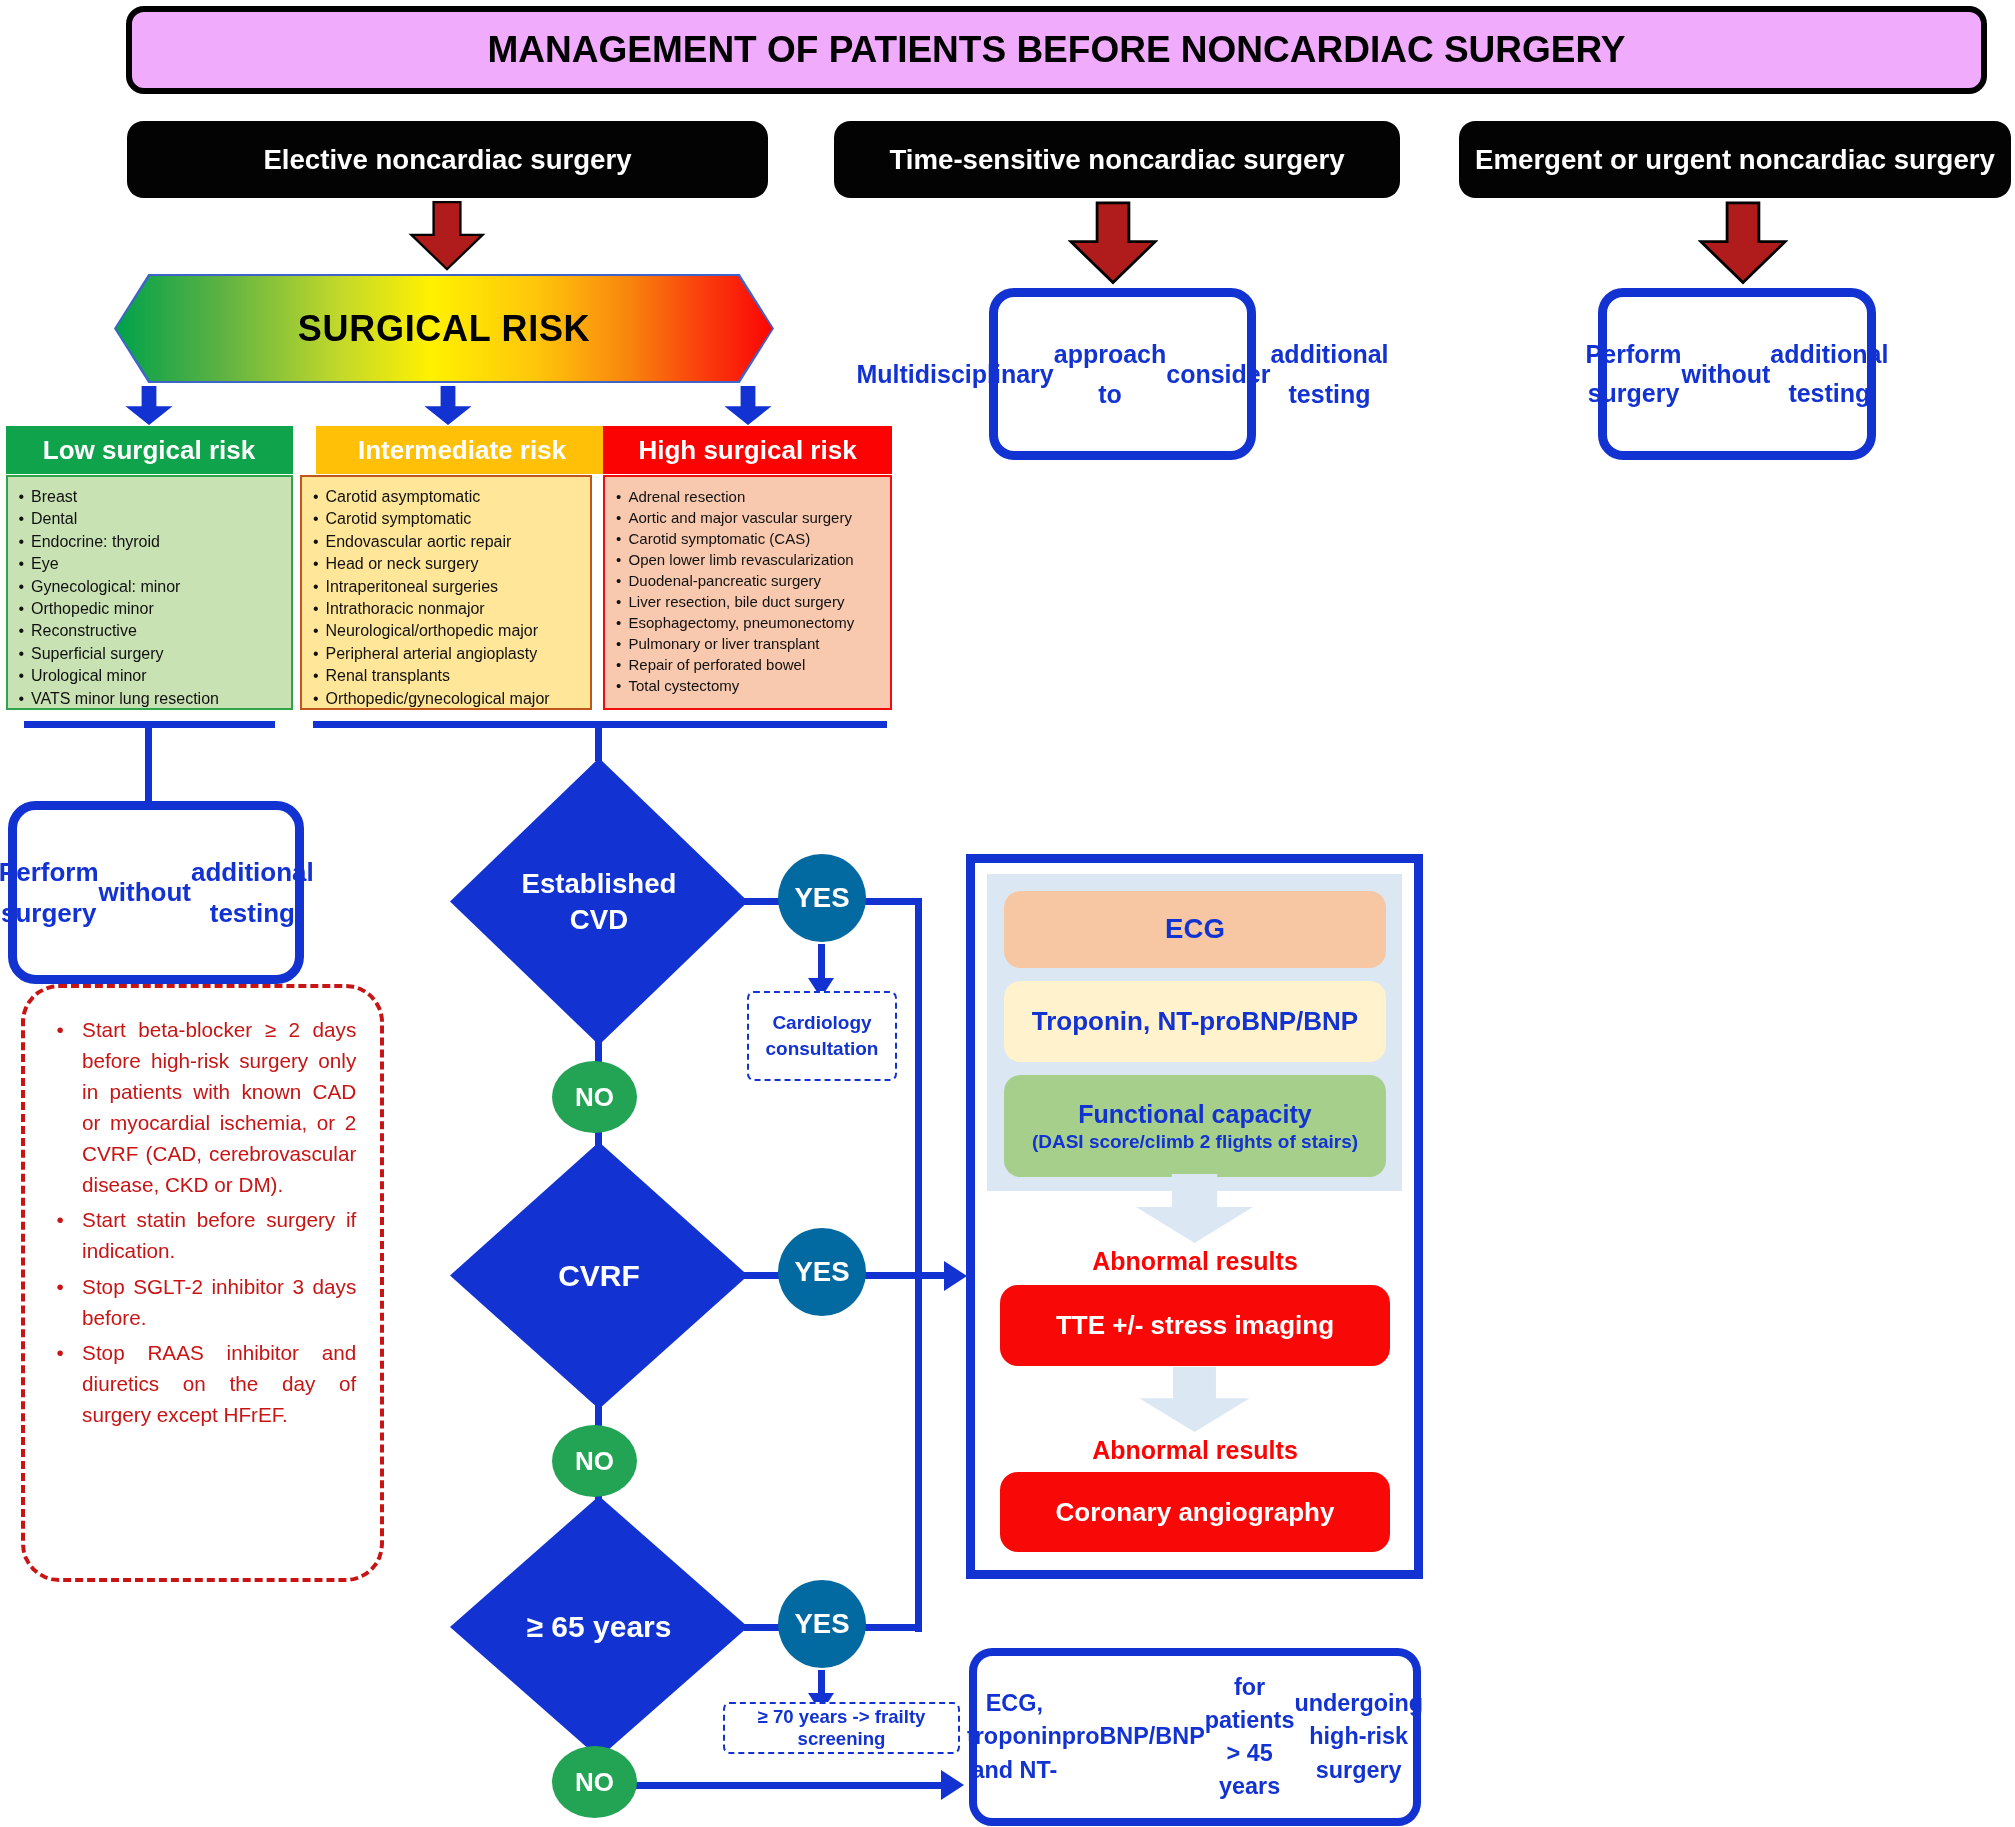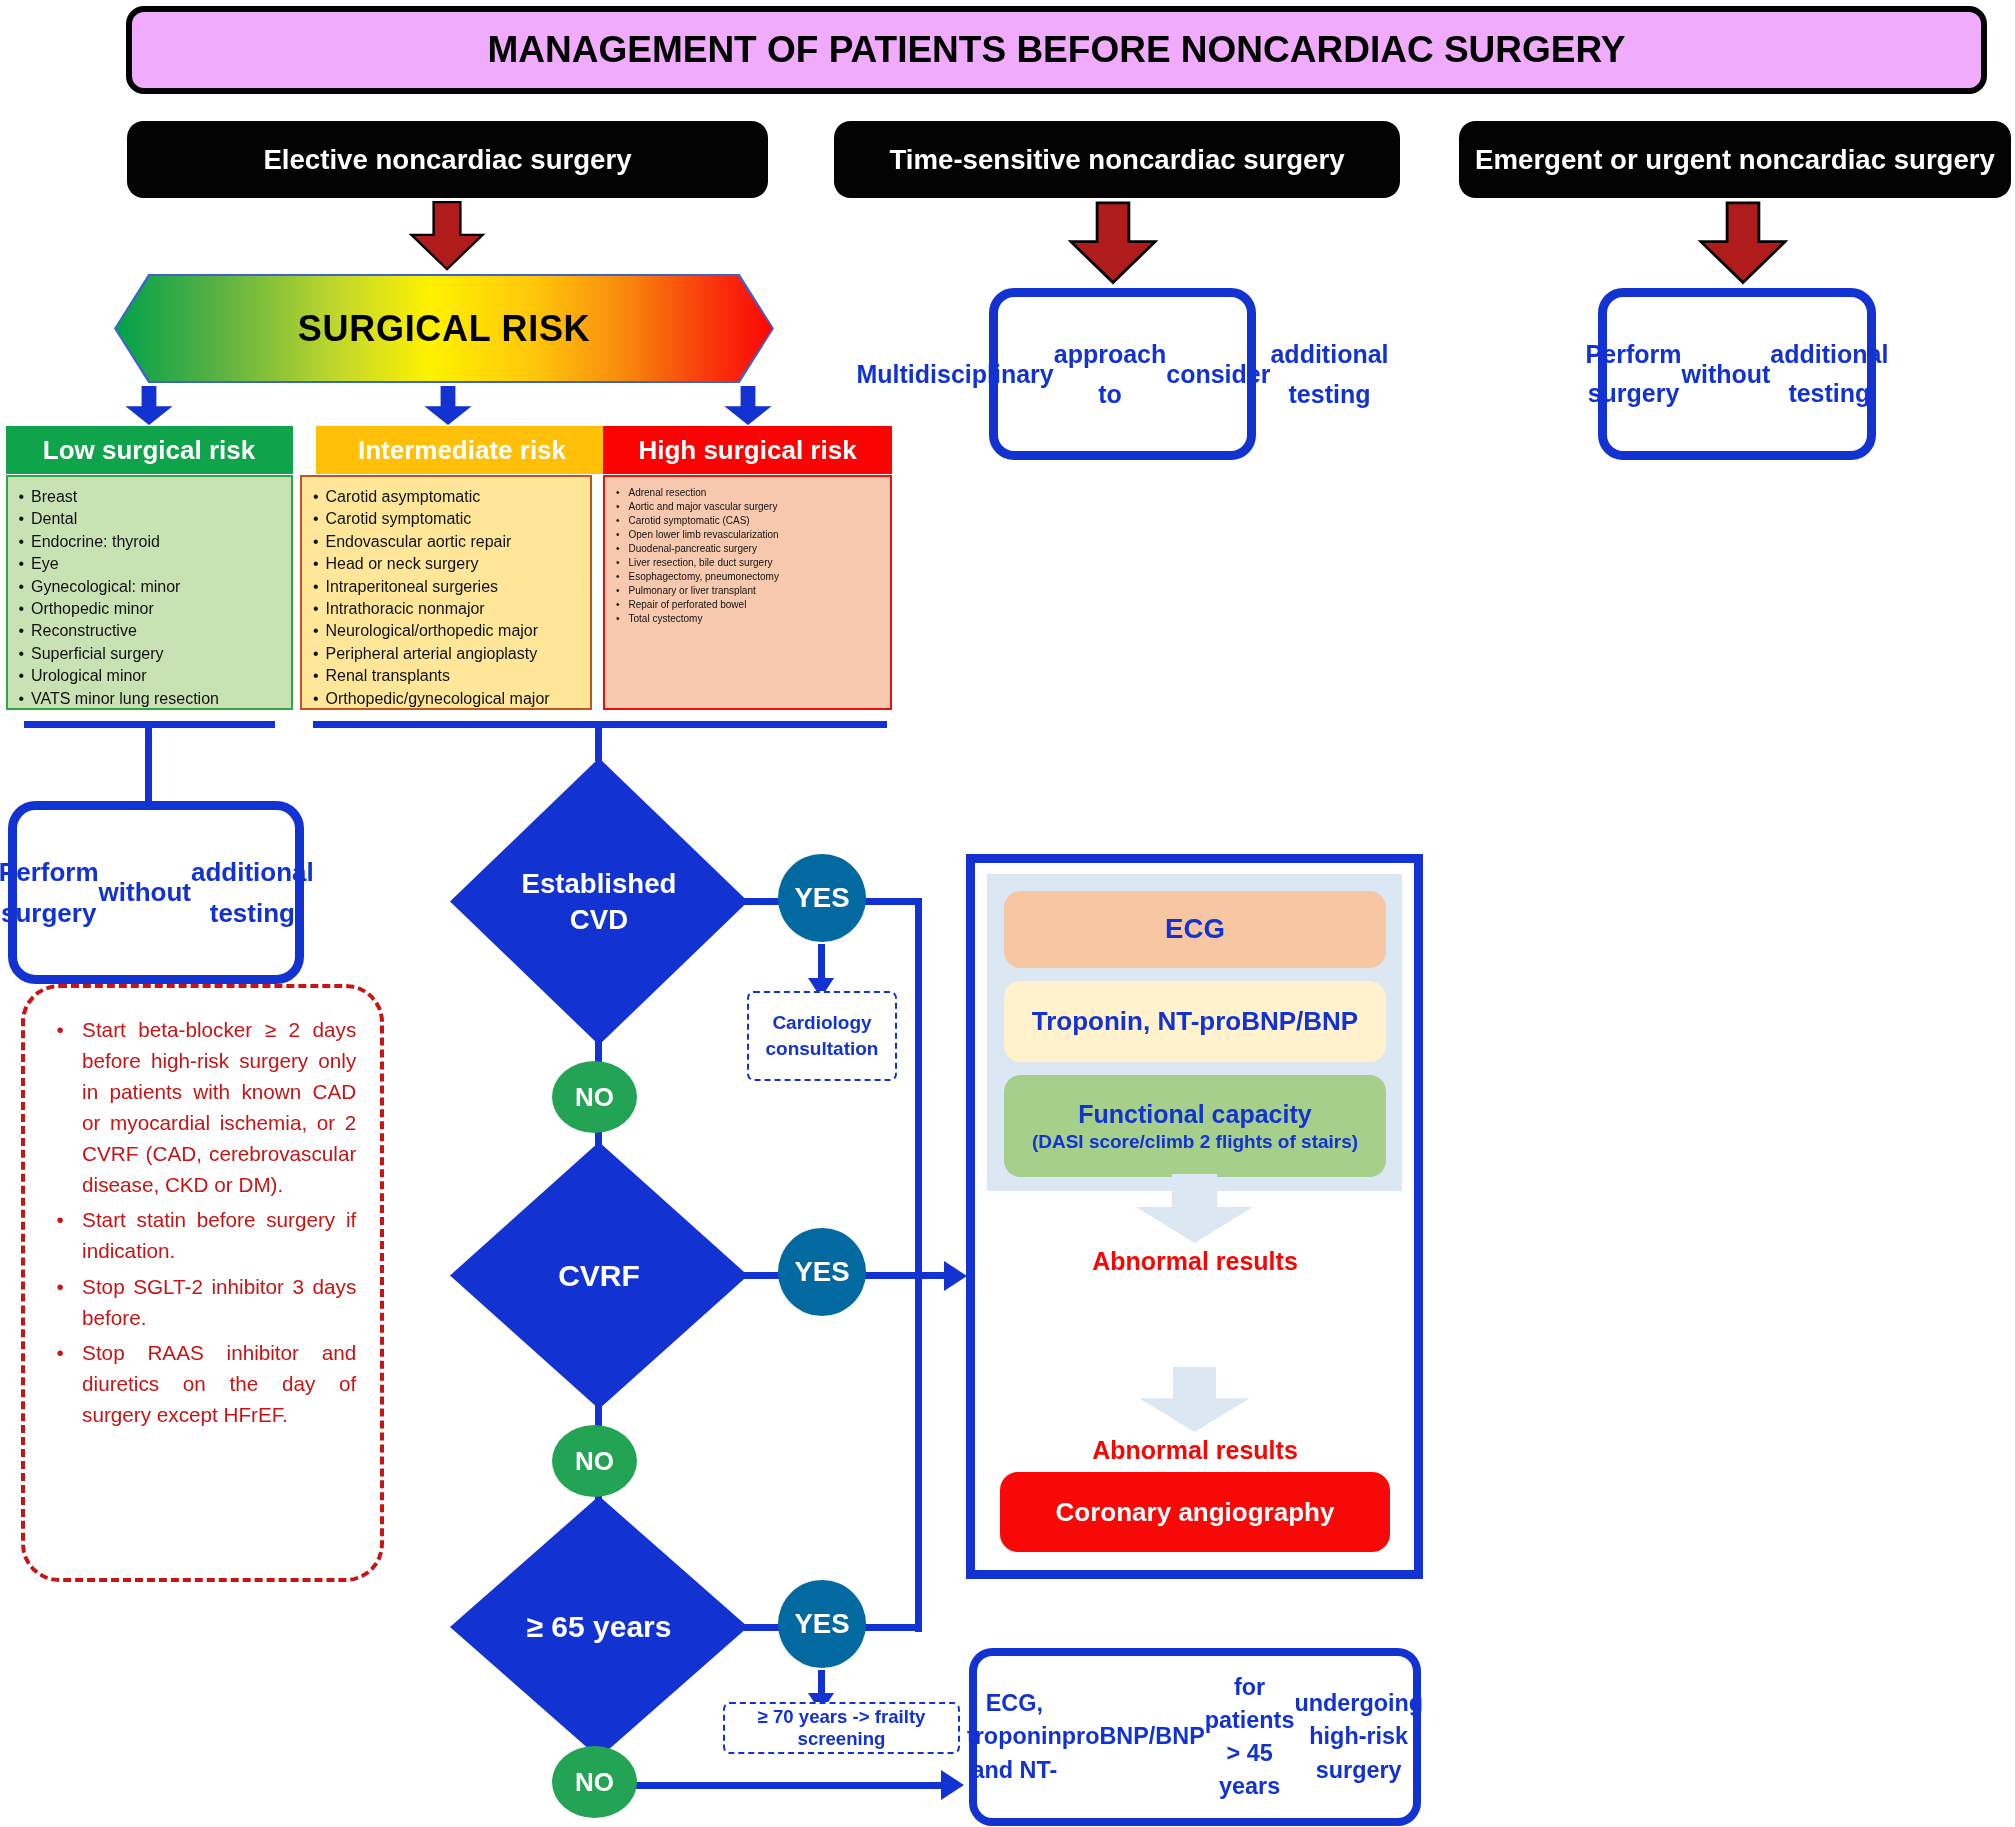--- a/index.html
+++ b/index.html
@@ -36,21 +36,21 @@
   .blue-arrow { position:absolute; z-index:2; }
 
   .risk-hdr { position:absolute; top:426px; height:48px; color:#fff; font-size:26px; font-weight:700; z-index:2; }
   .risk-hdr-low  { left:5.5px;   width:287px; background:#0FA44B; }
   .risk-hdr-int  { left:300px; width:292px; background:#FFC007;margin-left:16px; }
   .risk-hdr-high { left:603px; width:289px; background:#FB0303; }
 
   .risk-list { position:absolute; top:475px; height:235px; padding:9px 5.5px 5.5px 5.5px; z-index:2; color:#111; }
   .risk-list-low  { left:5.5px;   width:287px; background:#C9E2B4; border:2.8px solid #2FA44C; font-size:16px; }
   .risk-list-int  { left:300px; width:292px; background:#FFE699; border:2.8px solid #C0561B; font-size:16px; }
-  .risk-list-high { left:603px; width:289px; background:#F8C9AE; border:2.8px solid #F20D0D; font-size:10px; }
+  .risk-list-high { left:603px; width:289px; background:#F8C9AE; border:2.8px solid #F20D0D; font-size:15px; }
   .risk-item { position:relative; padding-left:18px; line-height:1.4; white-space:nowrap; }
   .risk-item::before { content:"•"; position:absolute; left:5.5px; }
 
   
   .blue-box { position:absolute; background:#fff; border:9px solid #1232D2; border-radius:27.6px;
     color:#1232D2; font-weight:700; z-index:2; }
   .bline { display:block; }
   .box-multi    { left:989px; top:288px; width:267px; height:172px; font-size:25px; line-height:1.6; border-radius:25px; }
   .box-perform-r{ left:1598px; top:288px; width:278px; height:172px; font-size:25px; line-height:1.55; border-radius:25px; }
   .box-perform-l{ left:8.3px; top:801px; width:296px; height:183px; font-size:26px; line-height:1.55; }
@@ -253,20 +253,21 @@
     <div class="test-box test-func center">
       <span>Functional capacity</span>
       <span class="test-sub">(DASI score/climb 2 flights of stairs)</span>
     </div>
     <div class="big-arrow" style="top:311px;">
       <svg width="117" height="69" viewBox="0 0 170 100">
           <polygon points="52,0 118,0 118,48 170,48 85,100 0,48 52,48" fill="#DCE7F4"></polygon>
         </svg>
     </div>
     <div class="abnormal center" style="top:383px;">Abnormal results</div>
+    <div class="action-box action-tte center">TTE +/- stress imaging</div>
     <div class="big-arrow" style="top:504px;">
       <svg width="117" height="65" viewBox="0 0 170 100">
           <polygon points="52,0 118,0 118,48 170,48 85,100 0,48 52,48" fill="#DCE7F4"></polygon>
         </svg>
     </div>
     <div class="abnormal center" style="top:572px;">Abnormal results</div>
     <div class="action-box action-cor center">Coronary angiography</div>
   </div>
 
   <div class="blue-box box-age-no center">

